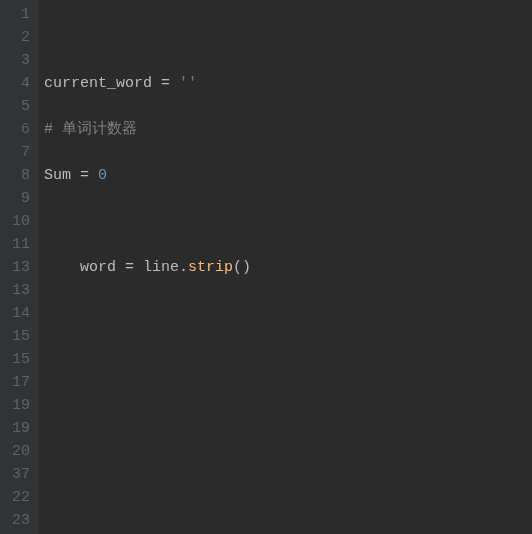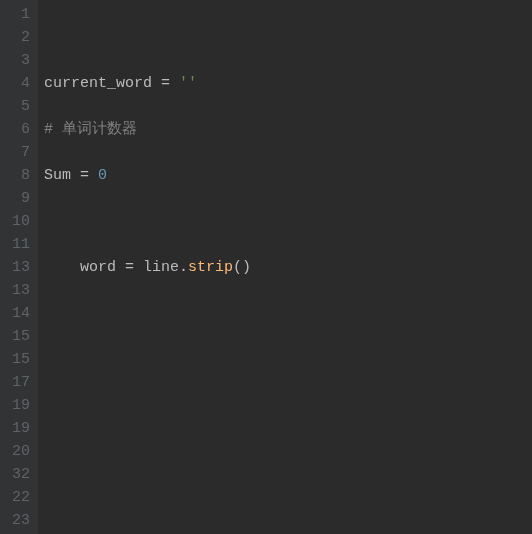--- a/index.html
+++ b/index.html
@@ -54,21 +54,21 @@
     <div>11</div>
     <div>13</div>
     <div>13</div>
     <div>14</div>
     <div>15</div>
     <div>15</div>
     <div>17</div>
     <div>19</div>
     <div>19</div>
     <div>20</div>
-    <div>32</div>
+    <div>37</div>
     <div>22</div>
     <div>23</div>
   </div>
 <div class="code">
 <span class="line"> </span>
 <span class="line"><span class="id">current_word</span><span class="op"> = </span><span class="str">''</span></span>
 <span class="line"><span class="com"># 单词计数器</span></span>
 <span class="line"><span class="id">Sum</span><span class="op"> = </span><span class="num">0</span></span>
 <span class="line"> </span>
 <span class="line">    <span class="id">word</span><span class="op"> = </span><span class="id">line</span><span class="op">.</span><span class="func">strip</span><span class="op">()</span></span>

